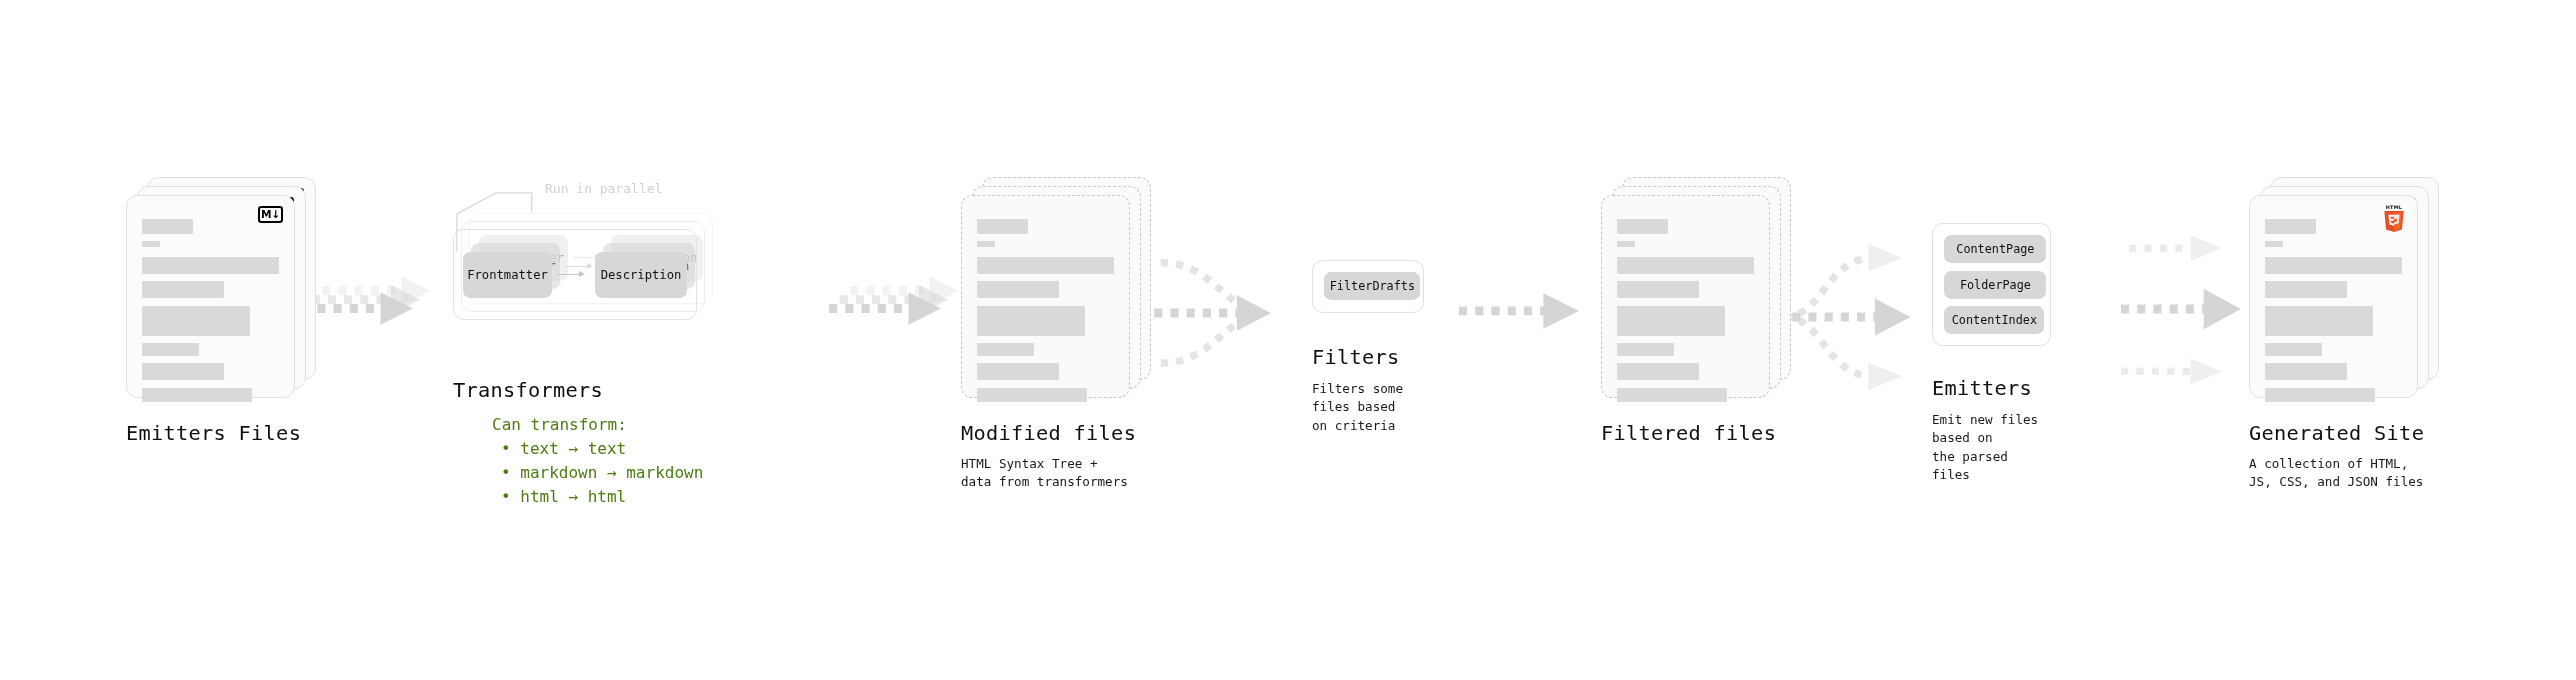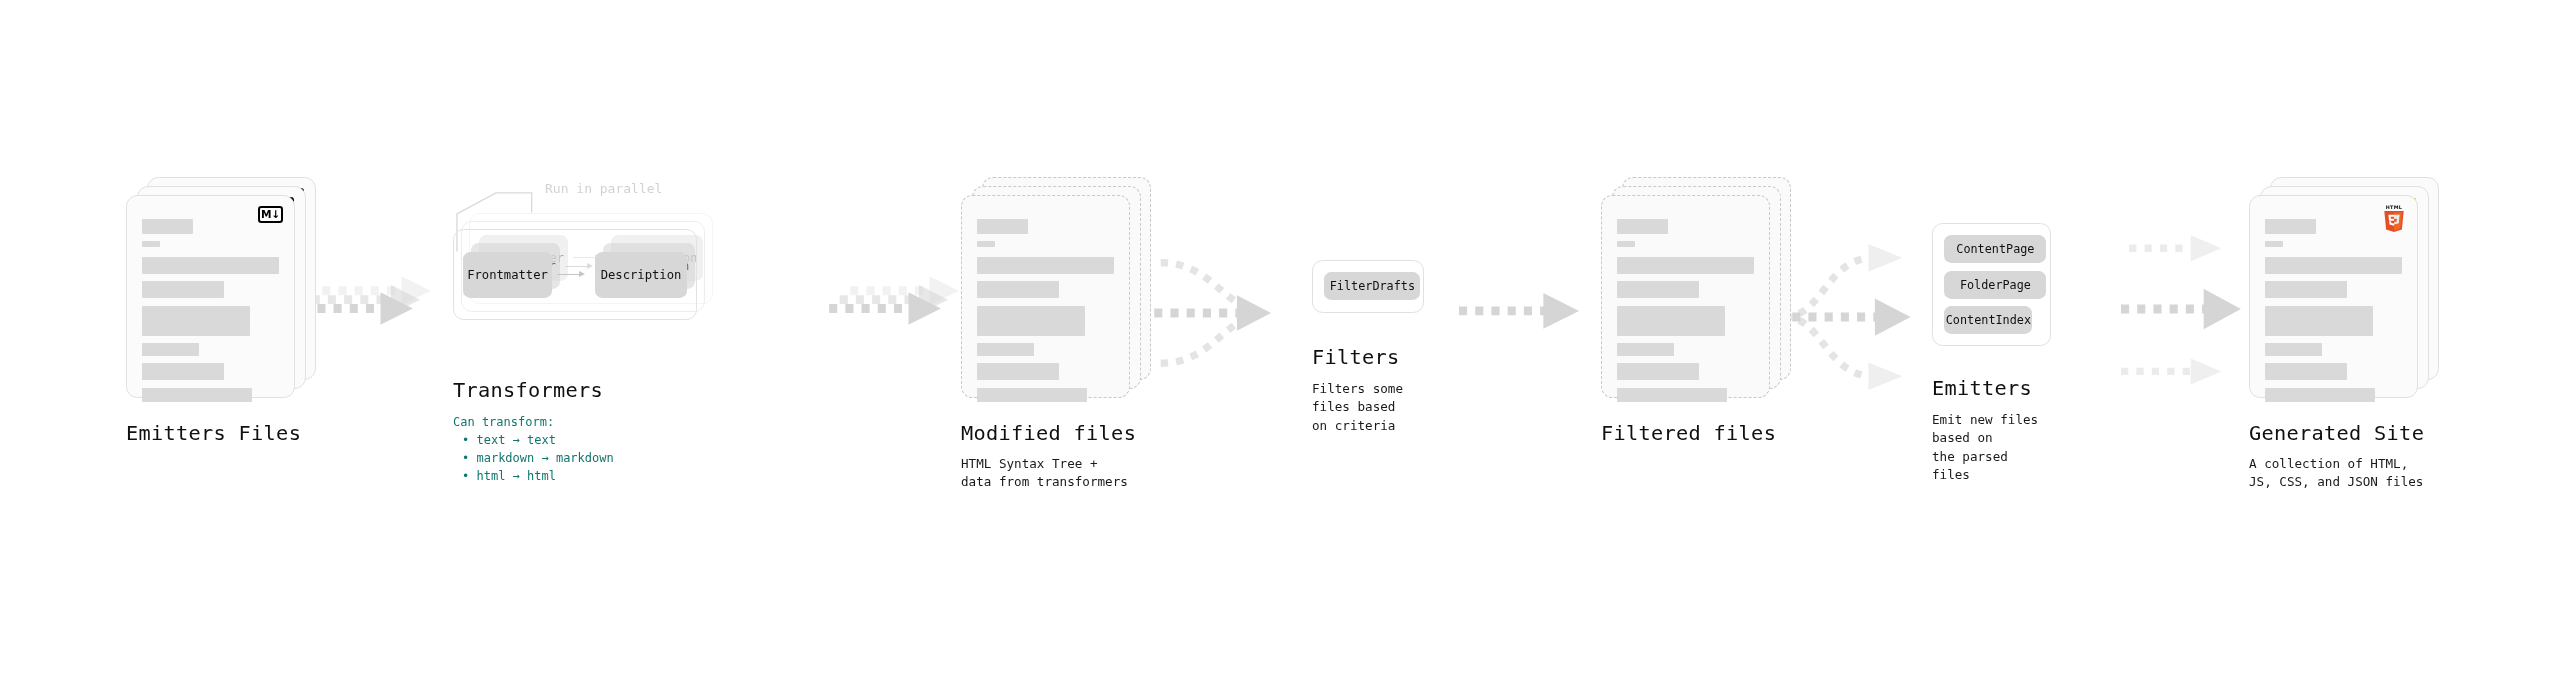--- a/index.html
+++ b/index.html
@@ -104,23 +104,24 @@
     color: #101010;
     white-space: nowrap;
   }
   .desc {
     font-size: 12.6px;
     line-height: 1.45;
     color: #1a1a1a;
     white-space: pre-line;
   }
   .list {
-    font-size: 12px;
+    font-size: 16px;
     line-height: 1.5;
-    color: #0f766e;
+    color: #4d7c0f;
+    margin-left: 39px;
   }
   .list .li { padding-left: 9px; }
   .list .li:before { content: "\2022\00a0"; }
 
   
   .tgroup { position: relative; width: 252px; height: 98px; }
   .tcard {
     position: absolute;
     width: 244px; height: 91px;
     border-radius: 10.6px;
@@ -363,21 +364,21 @@
     <polygon points="114,151 156,168 114,185" fill="#efefef"></polygon>
 
     <line x1="0" y1="95" x2="128" y2="95" stroke="#d5d5d5" stroke-width="11" stroke-dasharray="10 10"></line>
     <polygon points="122,72 166,95 122,118" fill="#d5d5d5"></polygon>
   </svg>
 
   <div class="stage" style="left:1932px; top:223px;">
     <div class="module" style="width:119px;">
       <div class="pill" style="width:102px;">ContentPage</div>
       <div class="pill" style="width:102px;">FolderPage</div>
-      <div class="pill" style="width:88px;">ContentIndex</div>
+      <div class="pill" style="width:100px;">ContentIndex</div>
     </div>
 
     <div class="title" style="position:absolute; left:0; top:153px;">Emitters</div>
     <div class="desc" style="position:absolute; left:0; top:188px;">Emit new files based on
 the parsed files</div>
   </div>
 
   <svg class="stage" style="left:2121px; top:232px;" width="154" height="150" viewBox="0 0 190 185">
     <g opacity="0.45">
       <line x1="10" y1="20" x2="90" y2="20" stroke="#d5d5d5" stroke-width="9" stroke-dasharray="9 10"></line>

